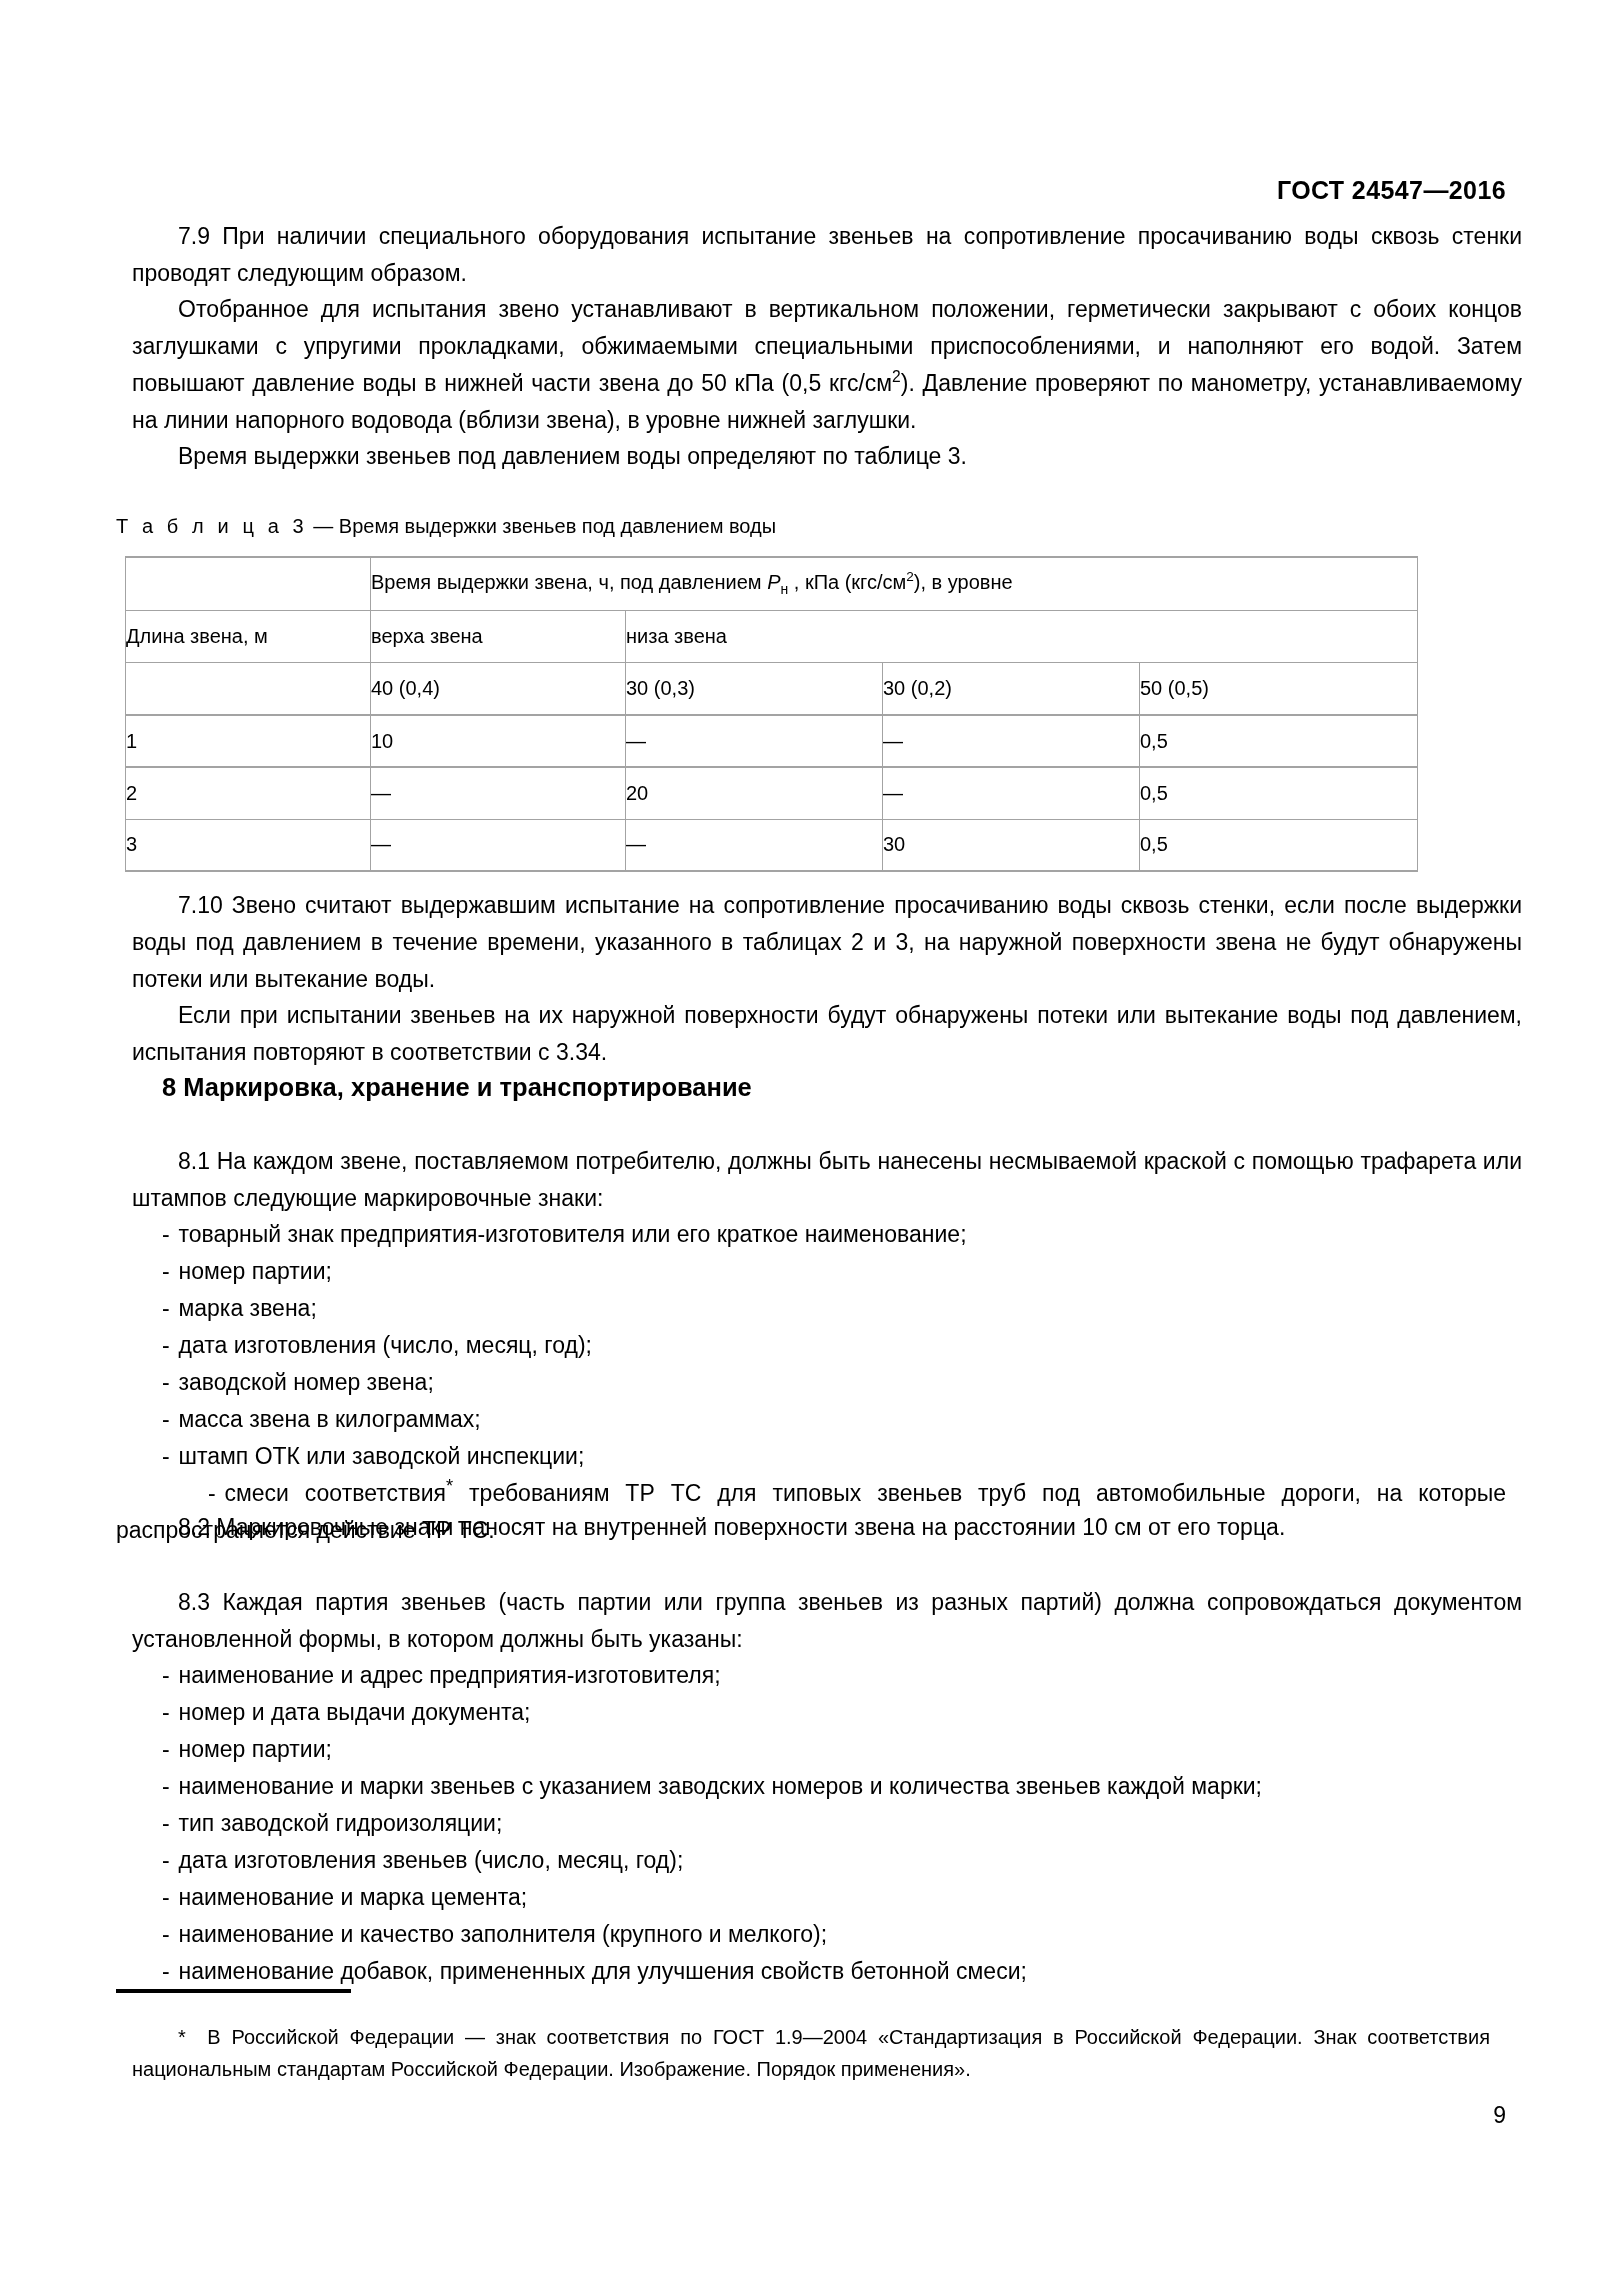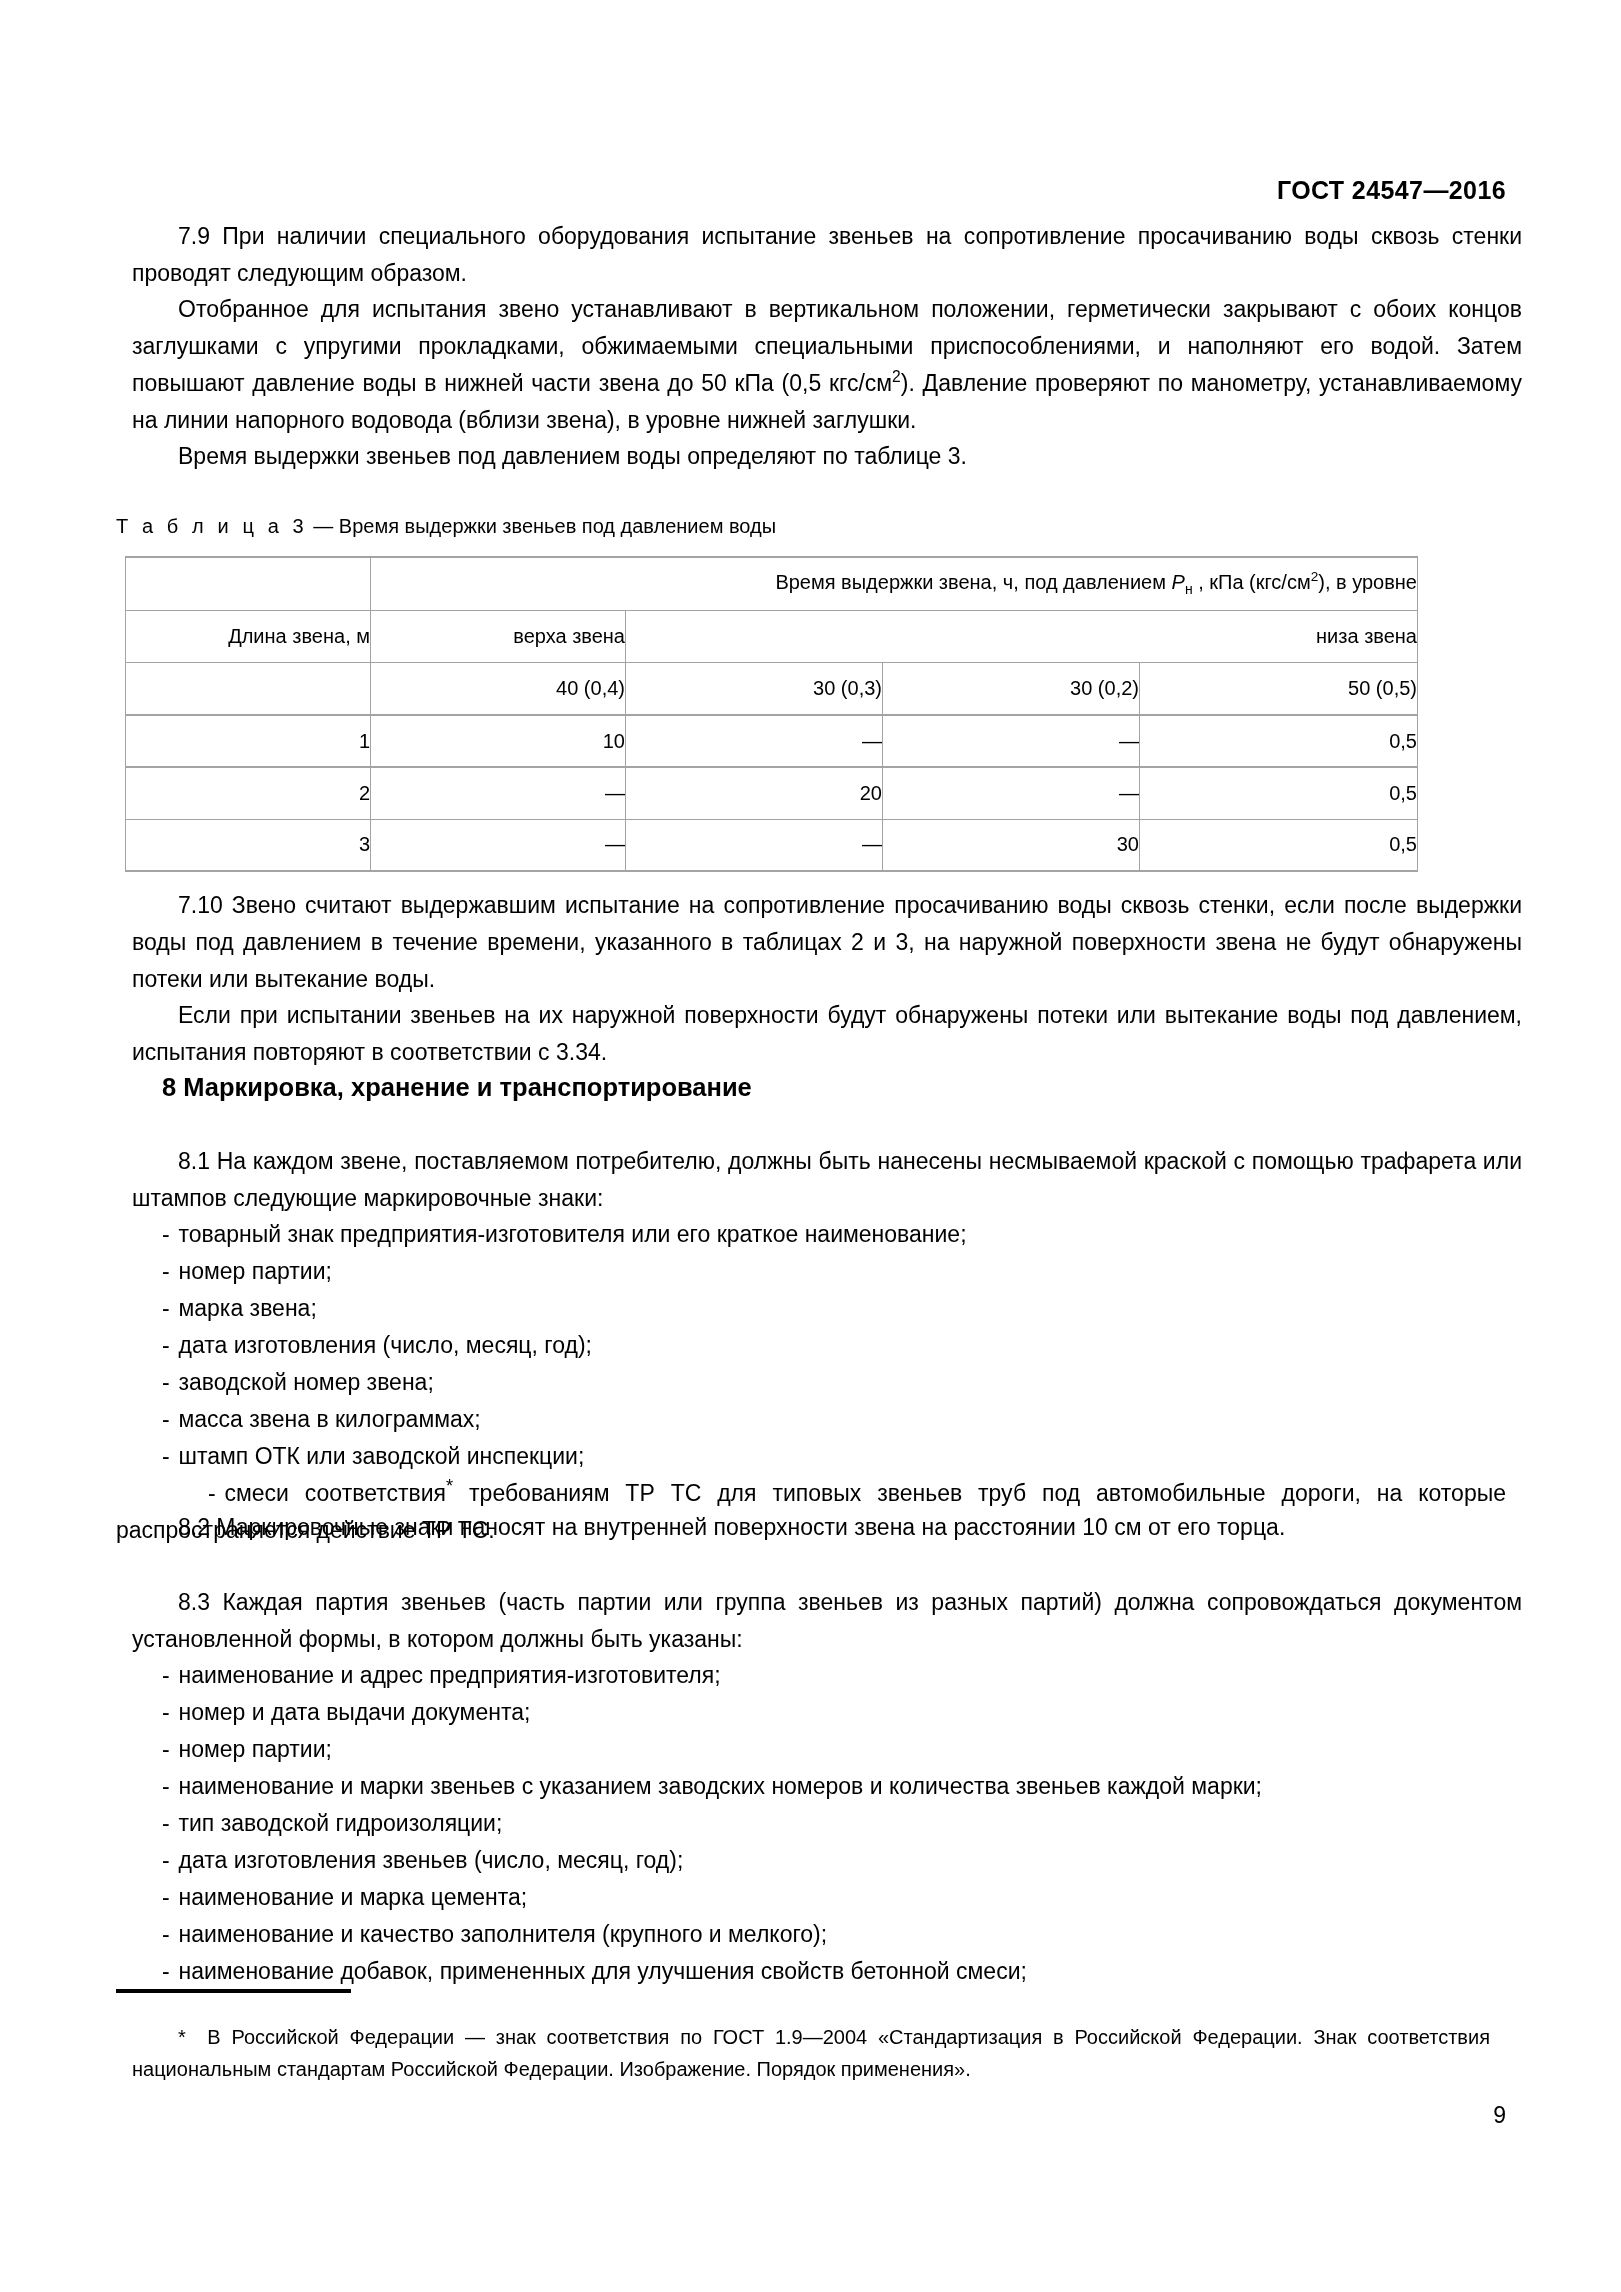--- a/index.html
+++ b/index.html
@@ -81,21 +81,21 @@
     width: 1292px;
   }
   table.gost {
     border-collapse: collapse;
     width: 1292px;
     table-layout: fixed;
     font-size: 20px;
   }
   table.gost td {
     border: 1px solid #a3a3a3;
-    text-align: right;
+    text-align: left;
     vertical-align: middle;
     padding: 0;
   }
   table.gost tr.thick-top > td { border-top-width: 2.5px; }
   table.gost tr.thick-bottom > td { border-bottom-width: 2.5px; }
   td.outer-l { border-left-width: 2.5px; }
   td.outer-r { border-right-width: 2.5px; }
   td.no-t { border-top: none; }
   td.no-b { border-bottom: none; }
   .h-row1 { height: 53px; }

